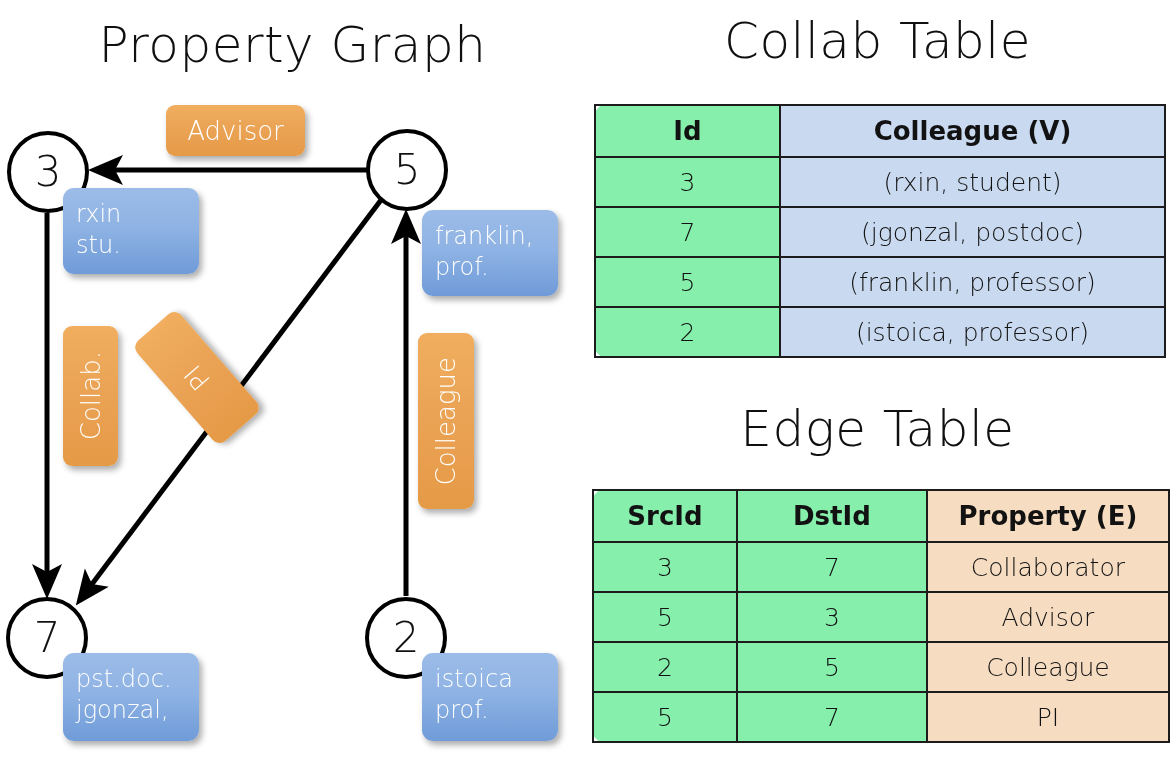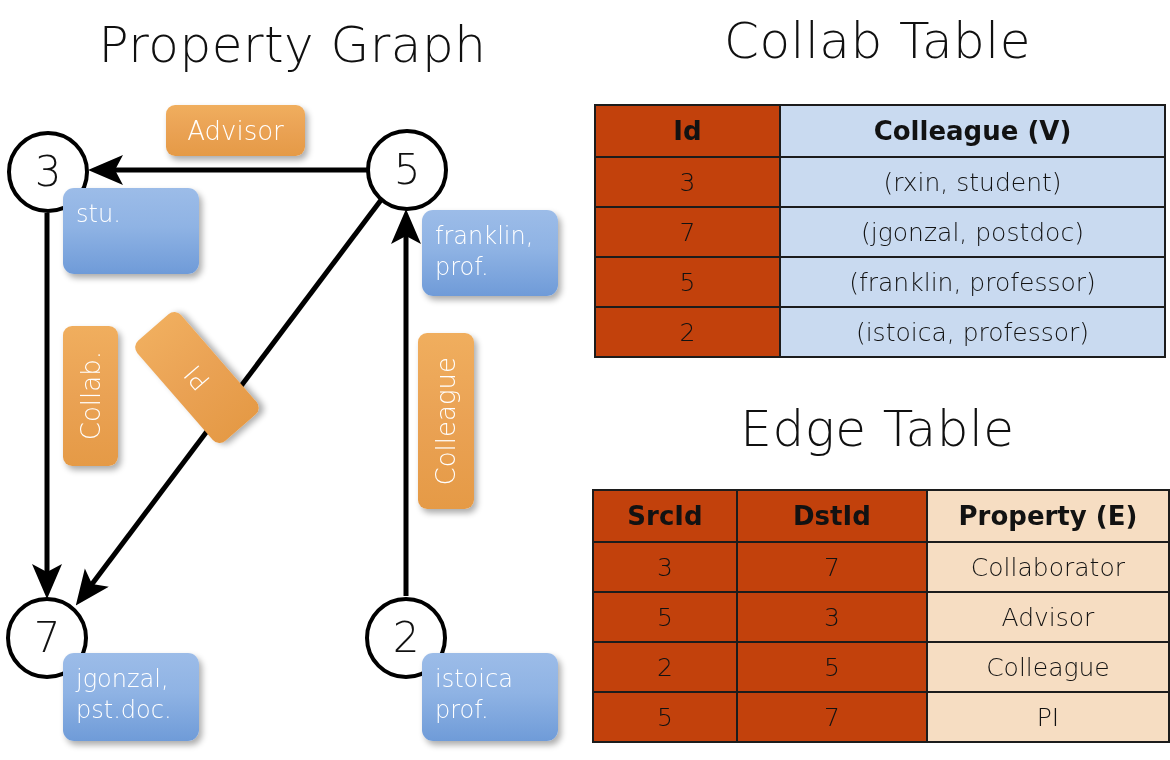--- a/index.html
+++ b/index.html
@@ -127,21 +127,22 @@
     left: 168px; top: 311px; width: 58px; height: 133px;
     transform: rotate(-41deg);
   }
 
   
   .data-table {
     position: absolute;
     border-collapse: collapse;
     font-family: "DejaVu Sans", sans-serif;
     font-weight: 300;
-    background: #c2410c;
+    background: #86efac;
+    border-radius: 14px;
   }
   .data-table td, .data-table th {
     border: 2px solid #1c1c1c;
     text-align: center;
     font-weight: 300;
     font-size: 25px;
     color: #121212;
     padding: 0;
     height: 48px;
   }
@@ -194,29 +195,30 @@
     <span class="node-label">5</span>
   </div>
   <div class="node-circle" id="node-7">
     <span class="node-label">7</span>
   </div>
   <div class="node-circle" id="node-2">
     <span class="node-label">2</span>
   </div>
 
   <div class="prop-box" id="box-rxin">
+    <div>rxin</div>
     <div>stu.</div>
   </div>
   <div class="prop-box" id="box-franklin">
     <div>franklin,</div>
     <div>prof.</div>
   </div>
   <div class="prop-box" id="box-jgonzal">
+    <div>pst.doc.</div>
     <div>jgonzal,</div>
-    <div>pst.doc.</div>
   </div>
   <div class="prop-box" id="box-istoica">
     <div>istoica</div>
     <div>prof.</div>
   </div>
 
   <div class="edge-box" id="box-advisor">
     <span>Advisor</span>
   </div>
   <div class="edge-box" id="box-collab">

